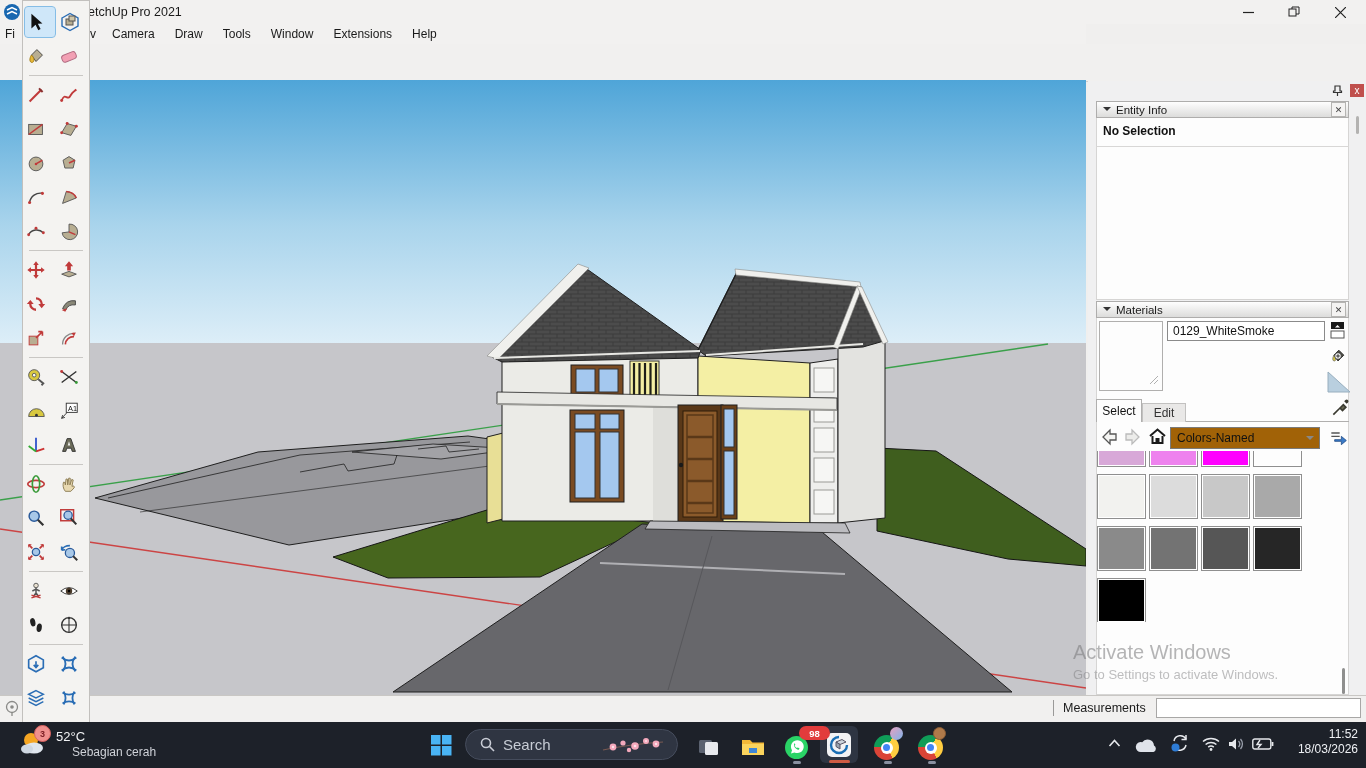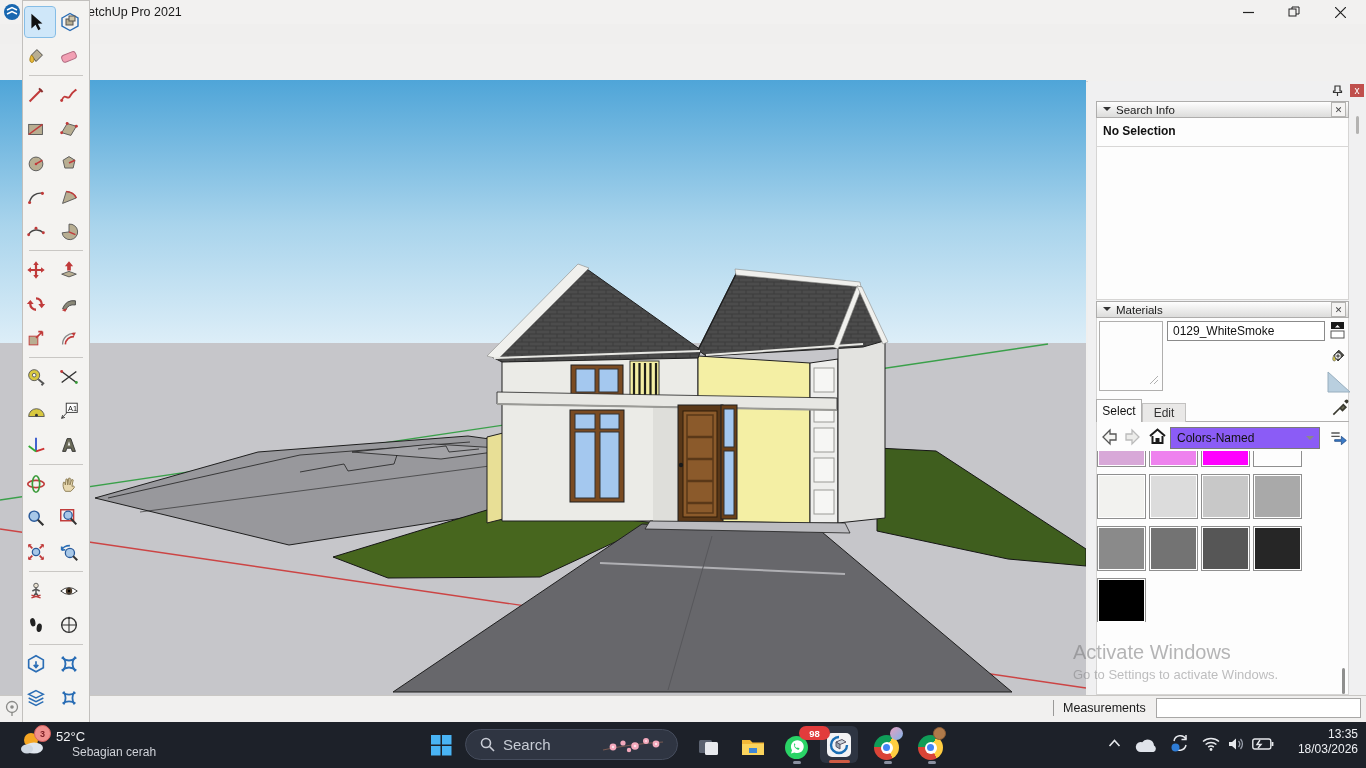--- a/index.html
+++ b/index.html
@@ -40,21 +40,21 @@
   .panel-body{left:1096px;width:253px;background:#fdfdfd;border:1px solid #d6d5d4;border-top:none;box-sizing:border-box;}
   .noselect{left:1103px;top:124px;font-size:12px;font-weight:bold;color:#111;}
   .divider{left:1096px;top:146px;width:253px;border-top:1px solid #d8d7d6;}
   .matfield{left:1167px;top:321px;width:158px;height:20px;background:#fff;border:1px solid #8a8a8a;
     font-size:12px;color:#111;display:flex;align-items:center;padding-left:5px;box-sizing:border-box;text-align:right;}
   .preview{left:1099px;top:321px;width:62px;height:68px;background:#fdfdfd;border:1px solid #b0afae;}
   .tab{font-size:12px;color:#111;display:flex;align-items:center;justify-content:center;box-sizing:border-box;}
   .tab.on{left:1096px;top:399px;width:46px;height:23px;background:#fdfdfd;border:1px solid #b0afae;border-bottom:none;}
   .tab.off{left:1142px;top:403px;width:44px;height:19px;background:#e9e8e7;border:1px solid #c2c1c0;border-bottom:none;color:#333;}
   .tabline{left:1096px;top:421px;width:253px;border-top:1px solid #b0afae;}
-  .dropdown{left:1170px;top:427px;width:150px;height:22px;background:#8b5cf6;border:1px solid #7a7a7a;
+  .dropdown{left:1170px;top:427px;width:150px;height:22px;background:#a16207;border:1px solid #7a7a7a;
     font-size:12px;color:#111;display:flex;align-items:center;padding-left:6px;box-sizing:border-box;}
   .dropdown .arr{margin-left:auto;margin-right:5px;width:0;height:0;border:4px solid transparent;border-top-color:#888;margin-top:4px;}
   .swwrap{left:1097px;top:451px;width:212px;height:171px;overflow:hidden;}
   .swgrid{position:relative;top:-29px;}
   .swrow{display:flex;gap:3px;margin-bottom:7px;}
   .swatch{width:49px;height:45px;border:1px solid #8f8f8f;box-shadow:inset 0 0 0 1px #fff;box-sizing:border-box;}
   .scrollthumb{background:#b3b2b1;border-radius:2px;}
   
   .wm1{left:1073px;top:641px;font-size:20px;color:rgba(120,120,122,.55);z-index:30;}
   .wm2{left:1073px;top:667px;font-size:13px;color:rgba(125,125,128,.5);z-index:30;}
@@ -100,20 +100,25 @@
           <path d="M4 3 V1 H11 V8 H8"></path>
         </svg>
       </div>
     <div class="ab winbtn" style="left:1318px">
         <svg width="11" height="11" viewBox="0 0 11 11">
           <path d="M0 0 L11 11 M11 0 L0 11" stroke="#222" stroke-width="1.2"></path>
         </svg>
       </div>
   </div>
 
+  <div class="ab menubar">
+    <span class="ab menu-item" style="left:0;top:0;padding-left:5px">Fi</span>
+    <span class="ab menu-item" style="left:80px;top:0">v</span>
+    <span class="ab" style="left:102px;top:0;white-space:nowrap"><span class="menu-item">Camera</span><span class="menu-item">Draw</span><span class="menu-item">Tools</span><span class="menu-item">Window</span><span class="menu-item">Extensions</span><span class="menu-item">Help</span></span>
+  </div>
 
   <div class="ab toolbar">
     <div class="ab tsep" style="left:2px"></div>
     <div class="ab combo">
         <span class="arr"></span>
       </div>
     <div class="ab tsep" style="left:150px"></div>
 
     <div class="ab tbtn" style="left:155px">
         <svg width="24" height="24" viewBox="0 0 24 24">
@@ -609,21 +614,21 @@
   <div class="ab tray"></div>
   <div class="ab tray-title">Default Tray</div>
   <svg class="ab" style="left:1332px;top:85px;z-index:3" width="11" height="12" viewBox="0 0 11 12">
       <path d="M3 1 H8 V6 H9.5 V7.5 H1.5 V6 H3 Z M5.5 7.5 V11" stroke="#333" fill="none" stroke-width="1.2"></path>
     </svg>
   <div class="ab tray-close" style="z-index:3">x</div>
   <div class="ab scrollthumb" style="left:1356px;top:116px;width:3px;height:18px;z-index:3"></div>
 
   <div class="ab panel-header" style="top:101px;z-index:3">
     <span class="tri"></span>
-    <span>Search Info</span>
+    <span>Entity Info</span>
     <span class="panel-x">✕</span>
   </div>
   <div class="ab panel-body" style="top:118px;height:182px;z-index:2"></div>
   <div class="ab noselect" style="z-index:3">No Selection</div>
   <div class="ab divider" style="z-index:3"></div>
 
   <div class="ab panel-header" style="top:301px;z-index:3">
     <span class="tri"></span>
     <span>Materials</span>
     <span class="panel-x">✕</span>
@@ -816,17 +821,17 @@
   <svg class="ab" style="left:1228px;top:737px;z-index:61" width="17" height="14" viewBox="0 0 17 14">
       <path d="M1 5 H4 L8 1.5 V12.5 L4 9 H1 Z" fill="#e6e8ec"></path>
       <path d="M10.5 4 a4.5 4.5 0 0 1 0 6 M12.5 2 a7.5 7.5 0 0 1 0 10" fill="none" stroke="#9aa0ac" stroke-width="1.3"></path>
     </svg>
   <svg class="ab" style="left:1252px;top:738px;z-index:61" width="22" height="12" viewBox="0 0 22 12">
       <rect x="0.8" y="1" width="18" height="10" rx="2" fill="none" stroke="#e6e8ec" stroke-width="1.4"></rect>
       <rect x="19.6" y="4" width="1.8" height="4" fill="#e6e8ec"></rect>
       <path d="M8 2 L5 6.5 H9 L6 10" fill="none" stroke="#e6e8ec" stroke-width="1.4"></path>
     </svg>
   <div class="ab clock">
-    <div>13:35</div>
+    <div>11:52</div>
     <div>18/03/2026</div>
   </div>
 
 </div>
 
 </body></html>

